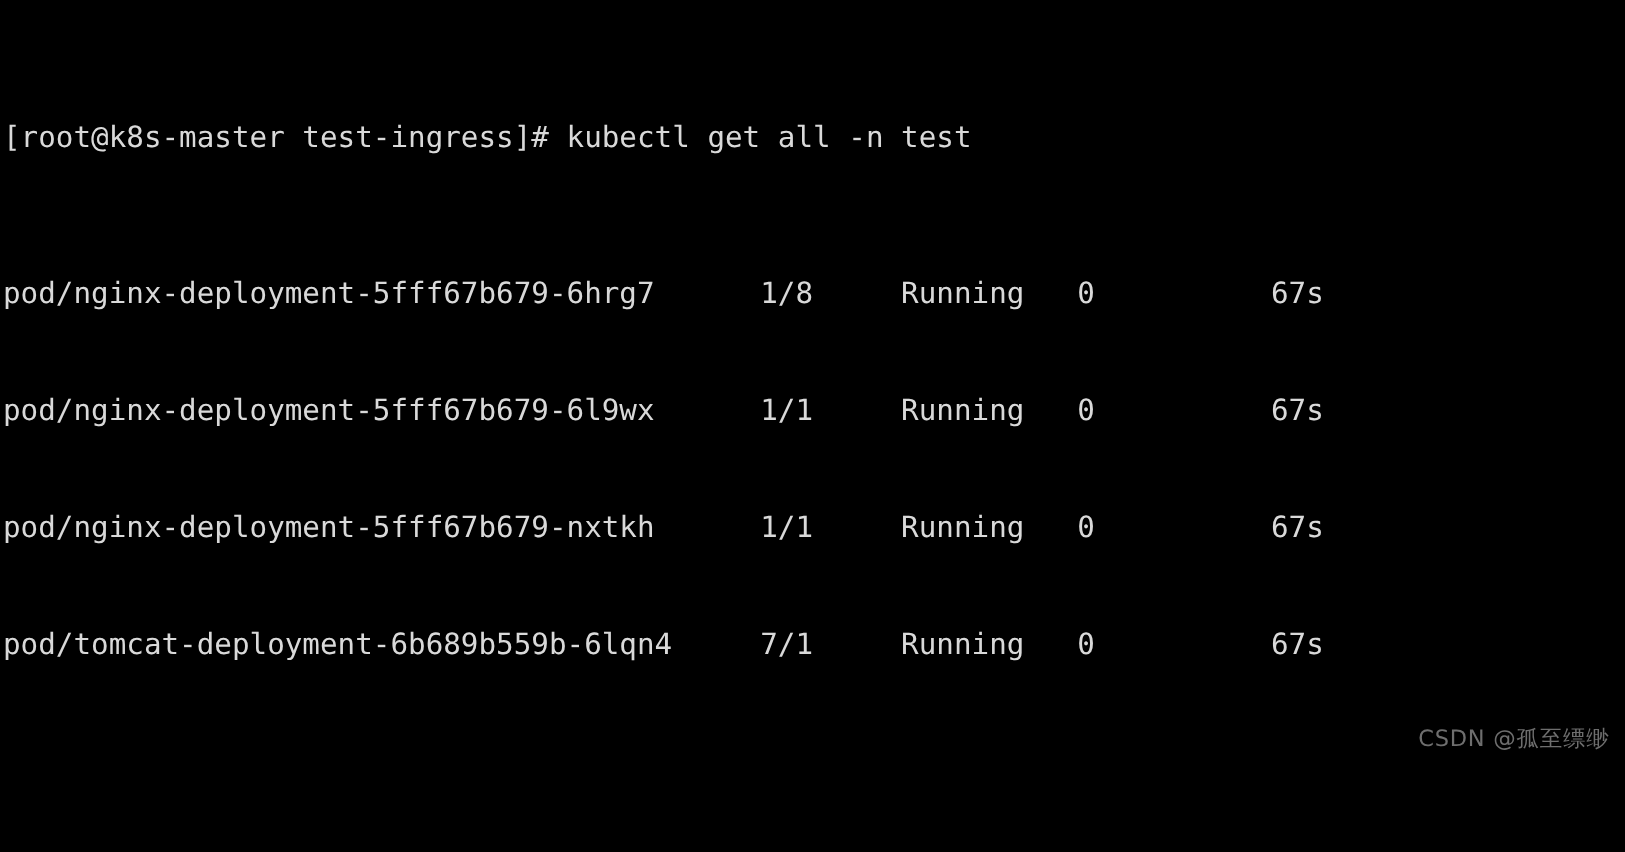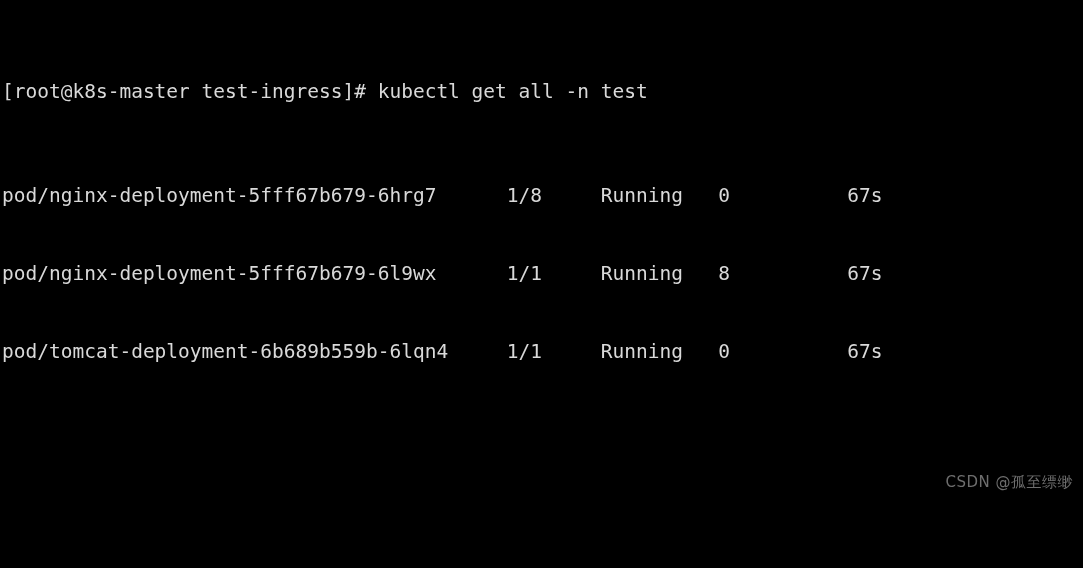--- a/index.html
+++ b/index.html
@@ -27,39 +27,40 @@
     letter-spacing: 0px;
   }
   .line {
     height: 26px;
     white-space: pre;
     display: block;
   }
   .watermark {
     position: absolute;
     right: 10px;
-    bottom: 16px;
+    bottom: 6px;
     font-family: "DejaVu Sans", "Liberation Sans", sans-serif;
     font-size: 15px;
     color: #6e6e6e;
     letter-spacing: 0.5px;
     white-space: pre;
   }
 </style>
 </head>
 <body>
 
 <div id="terminal">
   <div class="screen">
 
     <span class="line">[root@k8s-master test-ingress]# kubectl get all -n test</span>
 
     <span class="line">pod/nginx-deployment-5fff67b679-6hrg7      1/8     Running   0          67s</span>
-    <span class="line">pod/nginx-deployment-5fff67b679-6l9wx      1/1     Running   8          67s</span>
-    <span class="line">pod/tomcat-deployment-6b689b559b-6lqn4     1/1     Running   0          67s</span>
+    <span class="line">pod/nginx-deployment-5fff67b679-6l9wx      1/1     Running   0          67s</span>
+    <span class="line">pod/nginx-deployment-5fff67b679-nxtkh      1/1     Running   0          67s</span>
+    <span class="line">pod/tomcat-deployment-6b689b559b-6lqn4     7/1     Running   0          67s</span>
     
     
 
     
 
     
     
     
 
     

